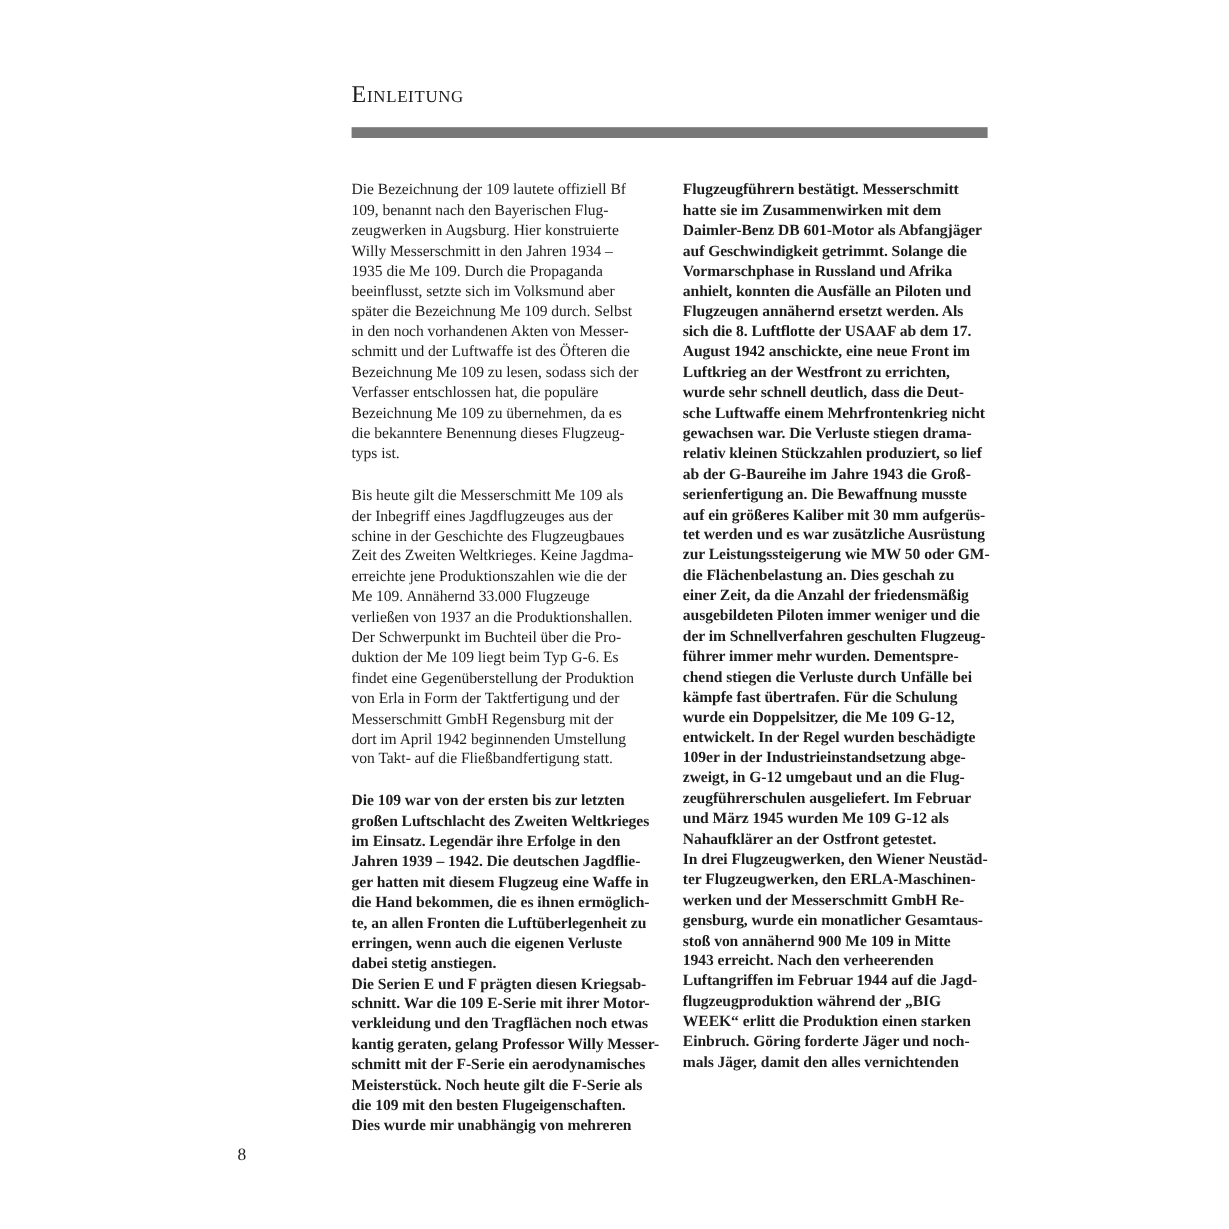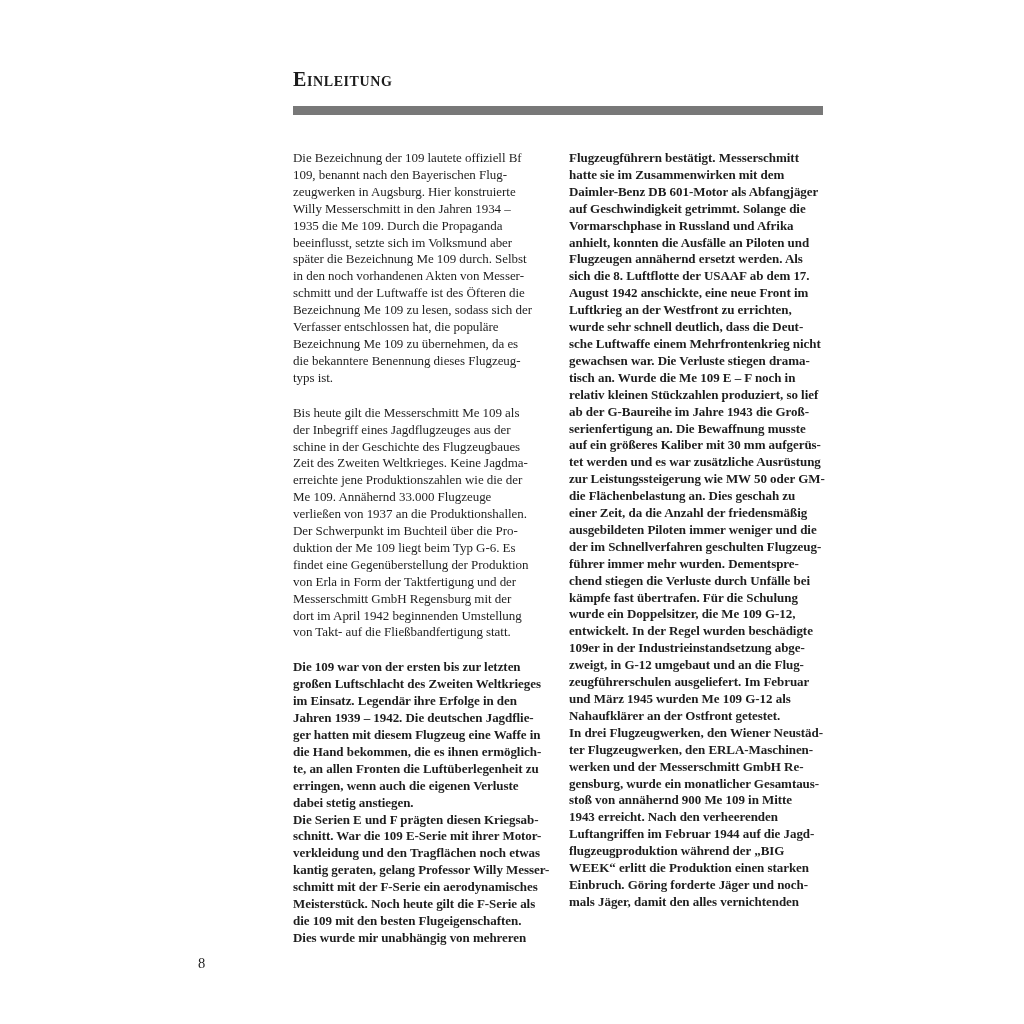--- a/index.html
+++ b/index.html
@@ -16,21 +16,21 @@
     overflow: hidden;
   }
   .heading {
     position: absolute;
     left: 293px;
     top: 68px;
     font-size: 20px;
     font-variant: small-caps;
     letter-spacing: 0.6px;
     color: #1c1c1c;
-    font-weight: bold;
+    font-weight: normal;
     margin: 0;
   }
   .divider {
     position: absolute;
     left: 293px;
     top: 106px;
     width: 530px;
     height: 9px;
     background: #787878;
   }
@@ -134,21 +134,20 @@
         <span class="line">auf Geschwindigkeit getrimmt. Solange die</span>
         <span class="line">Vormarschphase in Russland und Afrika</span>
         <span class="line">anhielt, konnten die Ausfälle an Piloten und</span>
         <span class="line">Flugzeugen annähernd ersetzt werden. Als</span>
         <span class="line">sich die 8. Luftflotte der USAAF ab dem 17.</span>
         <span class="line">August 1942 anschickte, eine neue Front im</span>
         <span class="line">Luftkrieg an der Westfront zu errichten,</span>
         <span class="line">wurde sehr schnell deutlich, dass die Deut-</span>
         <span class="line">sche Luftwaffe einem Mehrfrontenkrieg nicht</span>
         <span class="line">gewachsen war. Die Verluste stiegen drama-</span>
-        <span class="line">tisch an. Wurde die Me 109 E – F noch in</span>
         <span class="line">relativ kleinen Stückzahlen produziert, so lief</span>
         <span class="line">ab der G-Baureihe im Jahre 1943 die Groß-</span>
         <span class="line">serienfertigung an. Die Bewaffnung musste</span>
         <span class="line">auf ein größeres Kaliber mit 30 mm aufgerüs-</span>
         <span class="line">tet werden und es war zusätzliche Ausrüstung</span>
         <span class="line">zur Leistungssteigerung wie MW 50 oder GM-</span>
         <span class="line">die Flächenbelastung an. Dies geschah zu</span>
         <span class="line">einer Zeit, da die Anzahl der friedensmäßig</span>
         <span class="line">ausgebildeten Piloten immer weniger und die</span>
         <span class="line">der im Schnellverfahren geschulten Flugzeug-</span>

